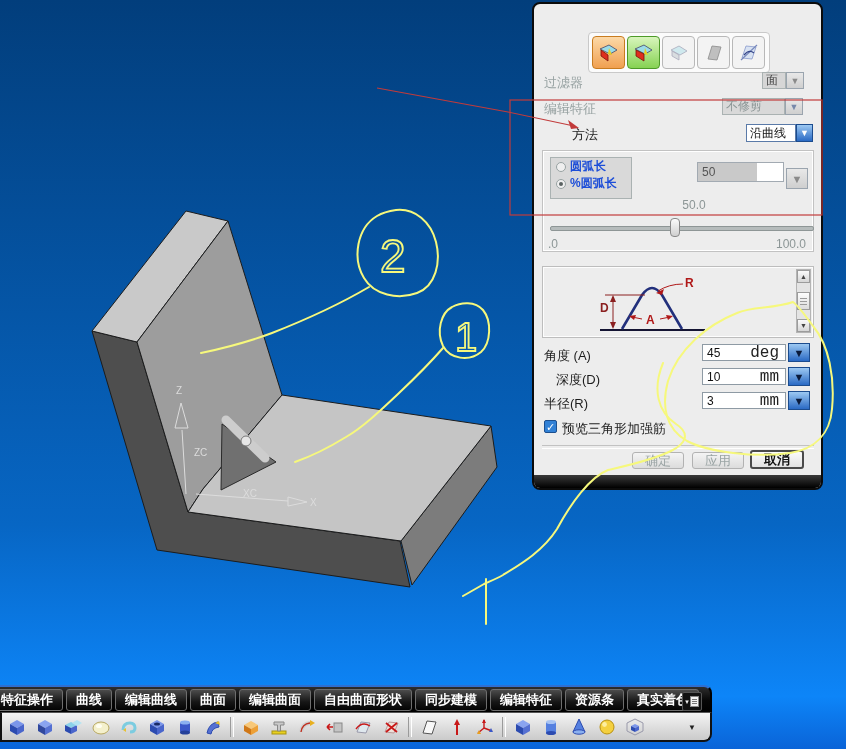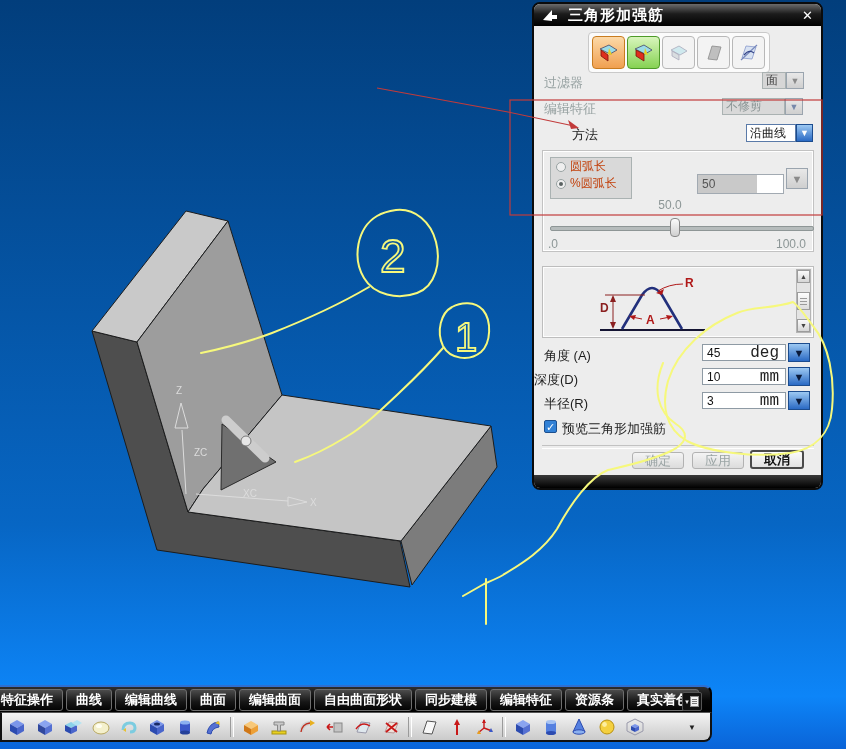--- a/index.html
+++ b/index.html
@@ -32,21 +32,21 @@
   .dropbox{position:absolute;box-sizing:border-box;font-size:12px;display:flex;align-items:center;padding:0 3px;}
   .arrbtn{position:absolute;box-sizing:border-box;display:flex;align-items:center;justify-content:center;
           font-size:9px;border:1px solid #9aa4ae;}
   .arr-blue{background:linear-gradient(180deg,#9cc8f2,#2a6ac4);color:#fff;border-color:#1c4c8e;}
   .arr-dis{background:linear-gradient(180deg,#e8e8e8,#cfcfcf);color:#8a8a8a;}
   .groupbox{position:absolute;border:1px solid #c2c2c2;box-shadow:inset 0 0 0 1px #fff;box-sizing:border-box;}
   .radiopanel{position:absolute;background:#d9d9d9;border:1px solid #aab2b2;box-sizing:border-box;}
   .radiorow{display:flex;align-items:center;gap:4px;height:17px;padding-left:5px;}
   .radio{width:10px;height:10px;border-radius:50%;background:#efefef;border:1px solid #98a2a2;position:relative;box-sizing:border-box;}
   .radio.on::after{content:"";position:absolute;left:2px;top:2px;width:4px;height:4px;border-radius:50%;background:#5a6262;}
-  .radiolbl{font-size:12px;color:#c2410c;}
+  .radiolbl{font-size:12px;color:#1d4ed8;font-weight:bold;}
   .valfield{position:absolute;box-sizing:border-box;border:1px solid #8e9aa4;background:#fff;font-size:12px;
             display:flex;align-items:center;}
   .valfield .v{padding-left:4px;flex:1;color:#111;}
   .valfield .u{padding-right:6px;color:#222;font-size:16px;font-family:"Liberation Mono","DejaVu Sans Mono",monospace;}
   .sliderlbl{position:absolute;font-size:12px;color:#8c9696;}
   .slidertrack{position:absolute;height:3px;background:#b6bcbc;border:1px solid #8e9696;border-radius:2px;}
   .sliderthumb{position:absolute;width:10px;height:19px;background:linear-gradient(180deg,#fbfbfb,#cfcfcf);
                border:1px solid #888;border-radius:4px;box-sizing:border-box;}
   .diagpanel{position:absolute;border:1px solid #bdbdbd;box-shadow:inset 0 0 0 1px #fdfdfd;box-sizing:border-box;}
   .scrollbar{position:absolute;right:2px;top:2px;width:15px;height:64px;background:#e4e4e4;border:1px solid #b4b4b4;box-sizing:border-box;}
@@ -112,27 +112,20 @@
       <text x="310" y="506">X</text>
     </g>
 
     <polygon points="222,424 276,462 221,490" fill="#707070" stroke="#2a2a2a" stroke-width="1"></polygon>
     <line x1="226" y1="420" x2="265" y2="458" stroke="#cdcdcd" stroke-width="9" stroke-linecap="round"></line>
     <circle cx="246" cy="441" r="5" fill="#e6e6e6" stroke="#777"></circle>
   </svg>
 
 
   <div class="dialog">
-    <div class="dlg-title">
-      <svg width="16" height="14" viewBox="0 0 16 14">
-        <polygon points="1,12 10,2 10,7 15,7 15,11 10,11 10,13" fill="#fff"></polygon>
-      </svg>
-      <span class="ttl">三角形加强筋</span>
-      <span style="font-size:13px;font-weight:bold;">✕</span>
-    </div>
 
     <div class="iconstrip">
       <div class="tbtn sel-orange">
         <svg width="24" height="24" viewBox="0 0 24 24">
           <polygon points="3,8 12,4 20,9 13,13" fill="#9adce8" stroke="#446" stroke-width="0.8"></polygon>
           <polygon points="4,9 11,14 11,20 4,15" fill="#df2e1d" stroke="#7a130a" stroke-width="0.8"></polygon>
           <path d="M12,7 L15,14 L11,13 Z" fill="#e8d020"></path>
         </svg>
       </div>
       <div class="tbtn sel-green">
@@ -184,26 +177,26 @@
     <div class="radiopanel" style="left:16px;top:153px;width:82px;height:42px;">
       <div class="radiorow">
         <span class="radio"></span>
         <span class="radiolbl">圆弧长</span>
       </div>
       <div class="radiorow">
         <span class="radio on"></span>
         <span class="radiolbl">%圆弧长</span>
       </div>
     </div>
-    <div class="valfield" style="left:163px;top:170px;width:87px;height:20px;border-color:#a2aab2;background:linear-gradient(90deg,#c9c9c9 70%,#ffffff 70%);">
+    <div class="valfield" style="left:163px;top:158px;width:87px;height:20px;border-color:#a2aab2;background:linear-gradient(90deg,#c9c9c9 70%,#ffffff 70%);">
       <span class="v" style="color:#555;">50</span>
     </div>
     <div class="arrbtn arr-dis" style="left:252px;top:164px;width:22px;height:21px;font-size:11px;">▼</div>
 
-    <div class="sliderlbl" style="left:106px;top:194px;width:60px;text-align:center;">50.0</div>
+    <div class="sliderlbl" style="left:130px;top:194px;width:60px;text-align:center;">50.0</div>
     <div class="slidertrack" style="left:16px;top:222px;width:262px;"></div>
     <div class="sliderthumb" style="left:136px;top:214px;"></div>
     <div class="sliderlbl" style="left:14px;top:233px;">.0</div>
     <div class="sliderlbl" style="left:242px;top:233px;">100.0</div>
 
     <div class="diagpanel" style="left:8px;top:262px;width:272px;height:72px;">
       <svg width="250" height="68" viewBox="0 0 250 68" style="position:absolute;left:2px;top:1px;">
         <line x1="55" y1="62" x2="160" y2="62" stroke="#141432" stroke-width="2"></line>
         <path d="M77,61 L97,27 Q107,13 117,27 L137,61" fill="none" stroke="#22307c" stroke-width="2.6"></path>
         <line x1="60" y1="27" x2="100" y2="27" stroke="#8b2020" stroke-width="1"></line>
@@ -231,21 +224,21 @@
       </div>
     </div>
 
     <span class="dlbl" style="left:10px;top:343px;">角度 (A)</span>
     <div class="valfield" style="left:168px;top:340px;width:84px;height:17px;">
       <span class="v">45</span>
       <span class="u">deg</span>
     </div>
     <div class="arrbtn arr-blue" style="left:254px;top:339px;width:22px;height:19px;font-size:11px;color:#0a1a3a;">▼</div>
 
-    <span class="dlbl" style="left:0;top:367px;">深度(D)</span>
+    <span class="dlbl" style="left:22px;top:367px;">深度(D)</span>
     <div class="valfield" style="left:168px;top:364px;width:84px;height:17px;">
       <span class="v">10</span>
       <span class="u">mm</span>
     </div>
     <div class="arrbtn arr-blue" style="left:254px;top:363px;width:22px;height:19px;font-size:11px;color:#0a1a3a;">▼</div>
 
     <span class="dlbl" style="left:10px;top:391px;">半径(R)</span>
     <div class="valfield" style="left:168px;top:388px;width:84px;height:17px;">
       <span class="v">3</span>
       <span class="u">mm</span>

